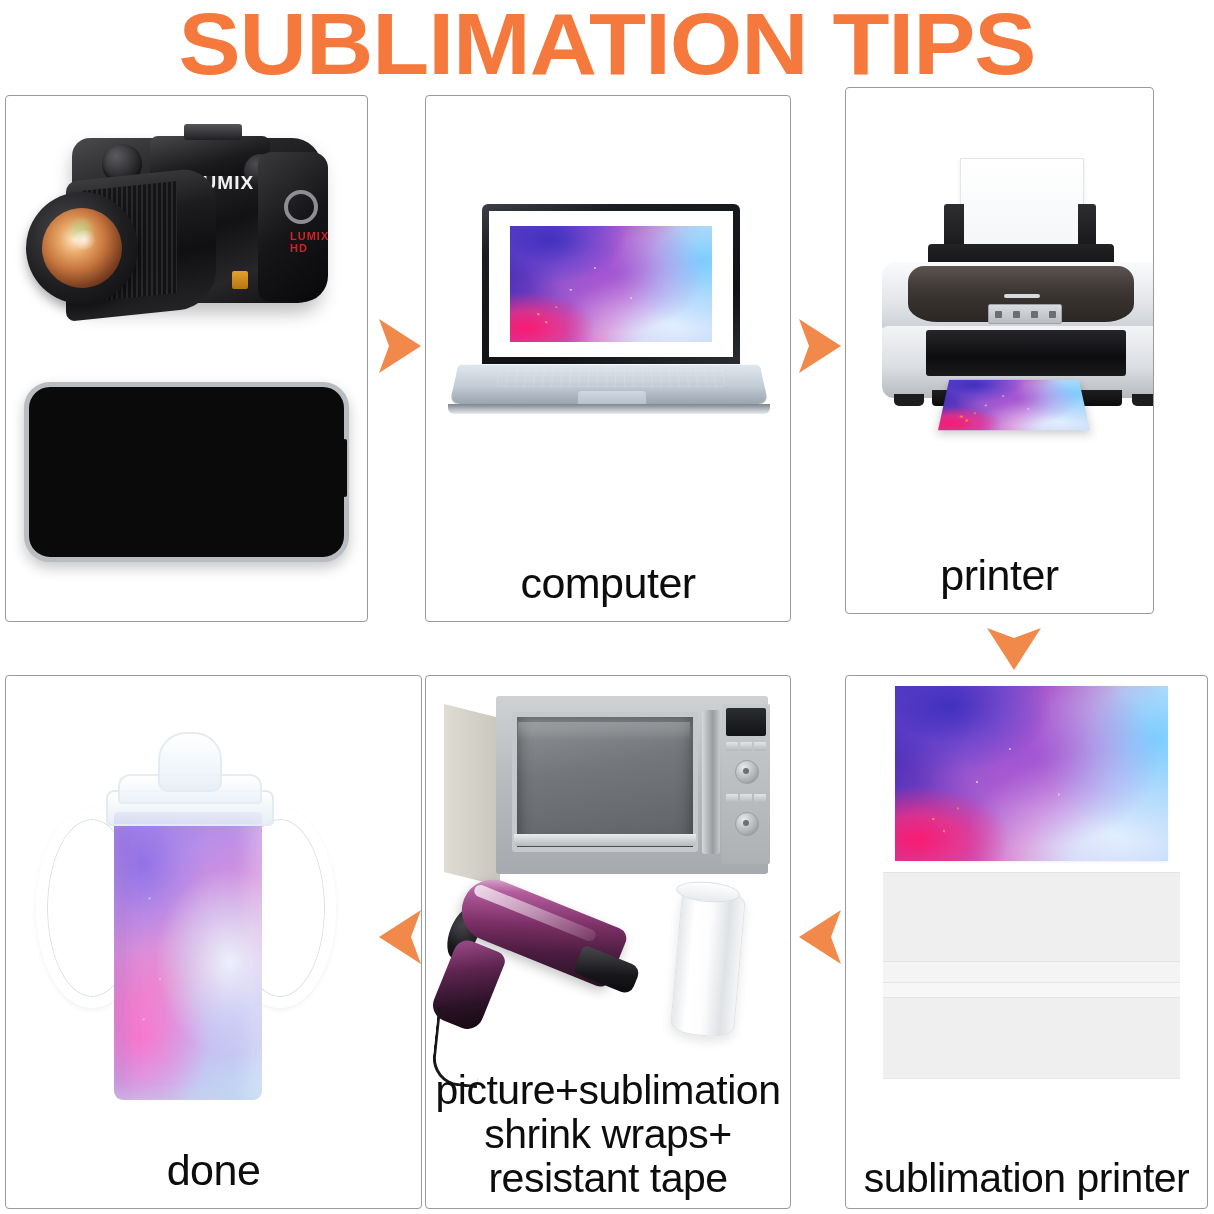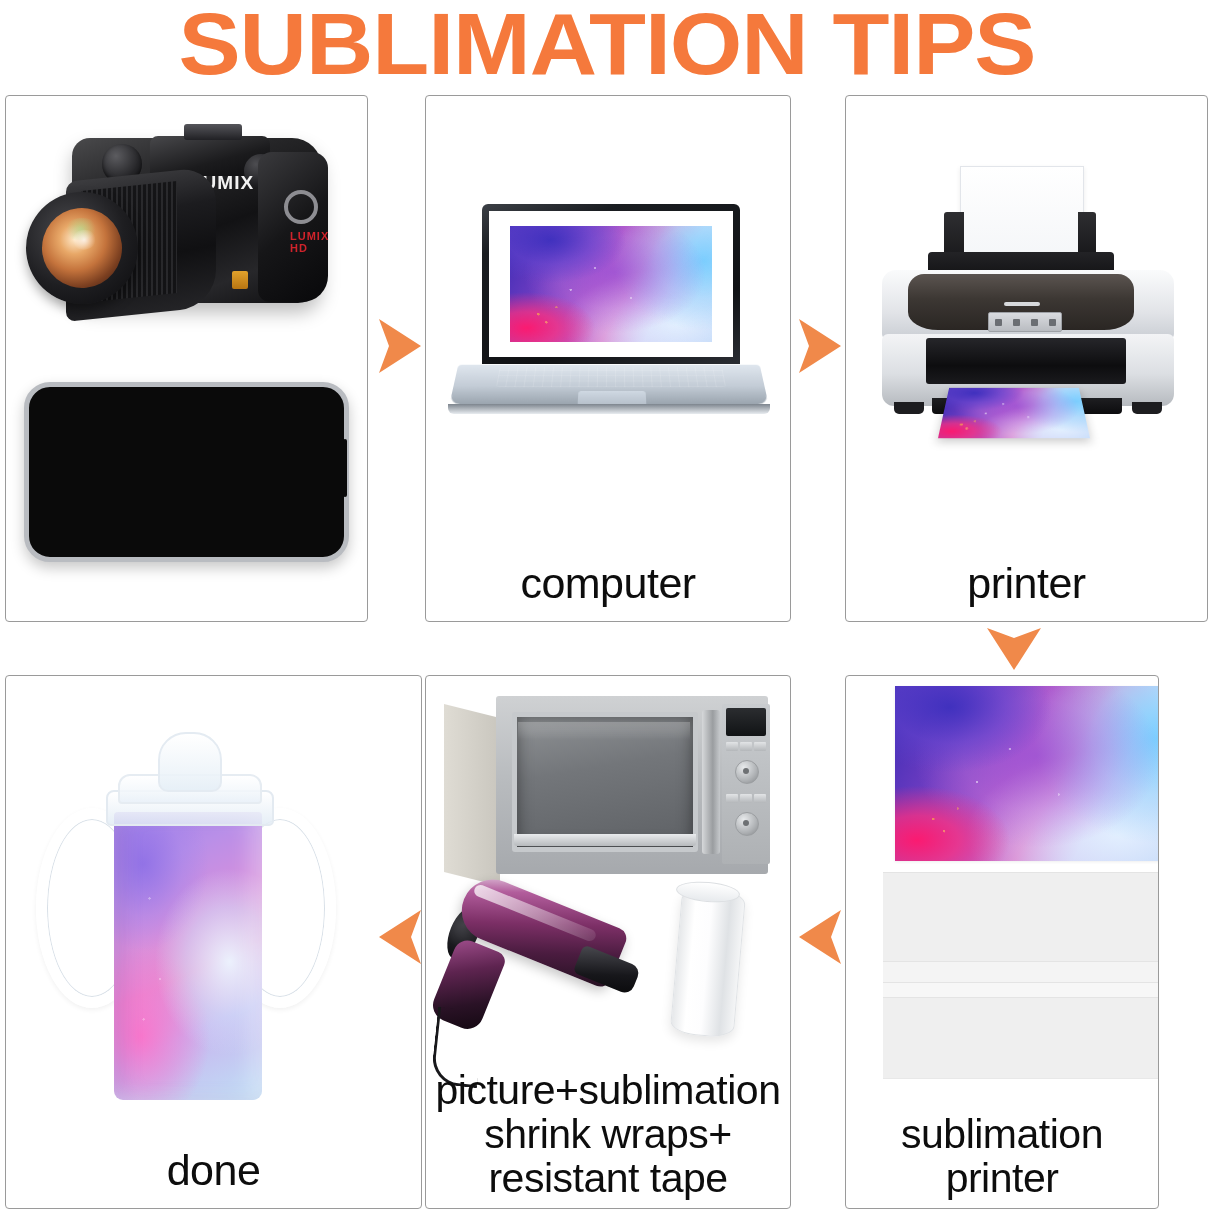--- a/index.html
+++ b/index.html
@@ -26,24 +26,24 @@
   .panel{
     position:absolute;
     background:#ffffff;
     border:1.5px solid #9a9a9a;
     border-radius:4px;
     box-sizing:border-box;
     overflow:hidden;
   }
   .p1{left:5px;top:95px;width:363px;height:527px;}
   .p2{left:425px;top:95px;width:366px;height:527px;}
-  .p3{left:845px;top:95px;width:363px;height:527px;}
+  .p3{left:845px;top:87px;width:309px;height:527px;}
   .p4{left:5px;top:675px;width:417px;height:534px;}
   .p5{left:425px;top:675px;width:366px;height:534px;}
-  .p6{left:845px;top:675px;width:314px;height:534px;}
+  .p6{left:845px;top:675px;width:363px;height:534px;}
 
   .caption{
     position:absolute;left:0;width:100%;
     text-align:center;
     color:#0d0d0d;
     font-size:43px;
     line-height:47px;
     font-weight:400;
     letter-spacing:-0.5px;
   }

